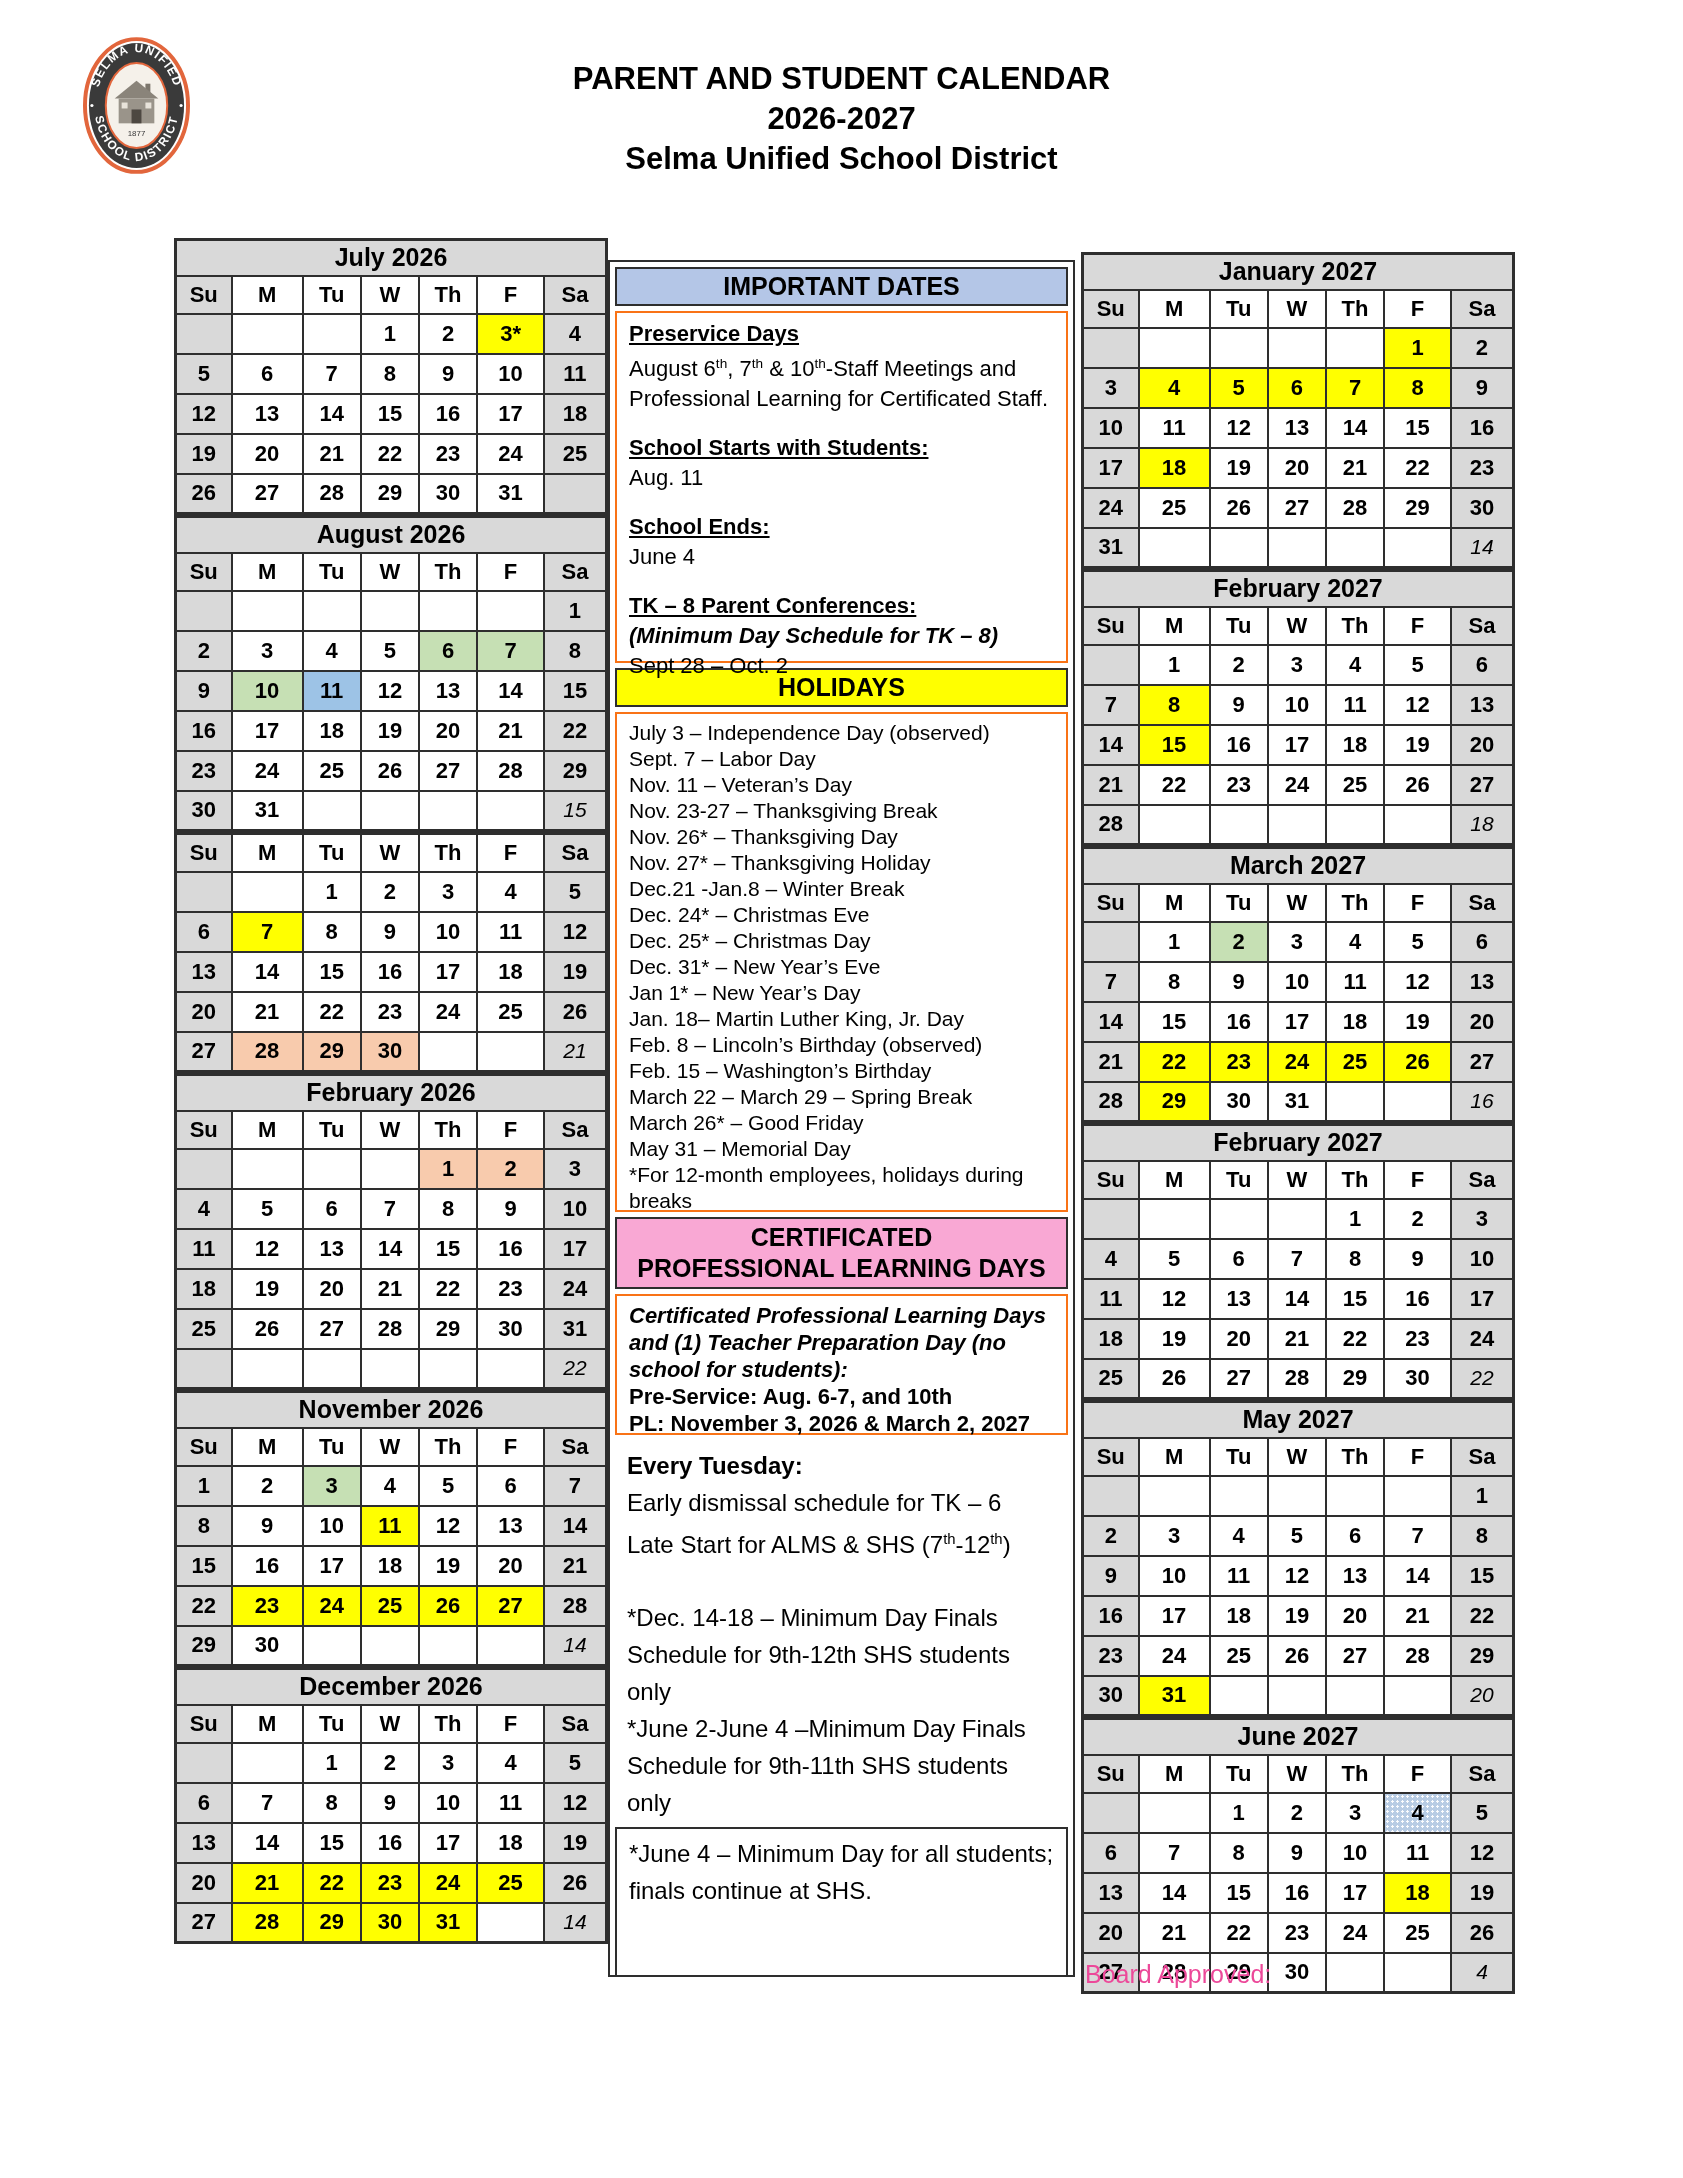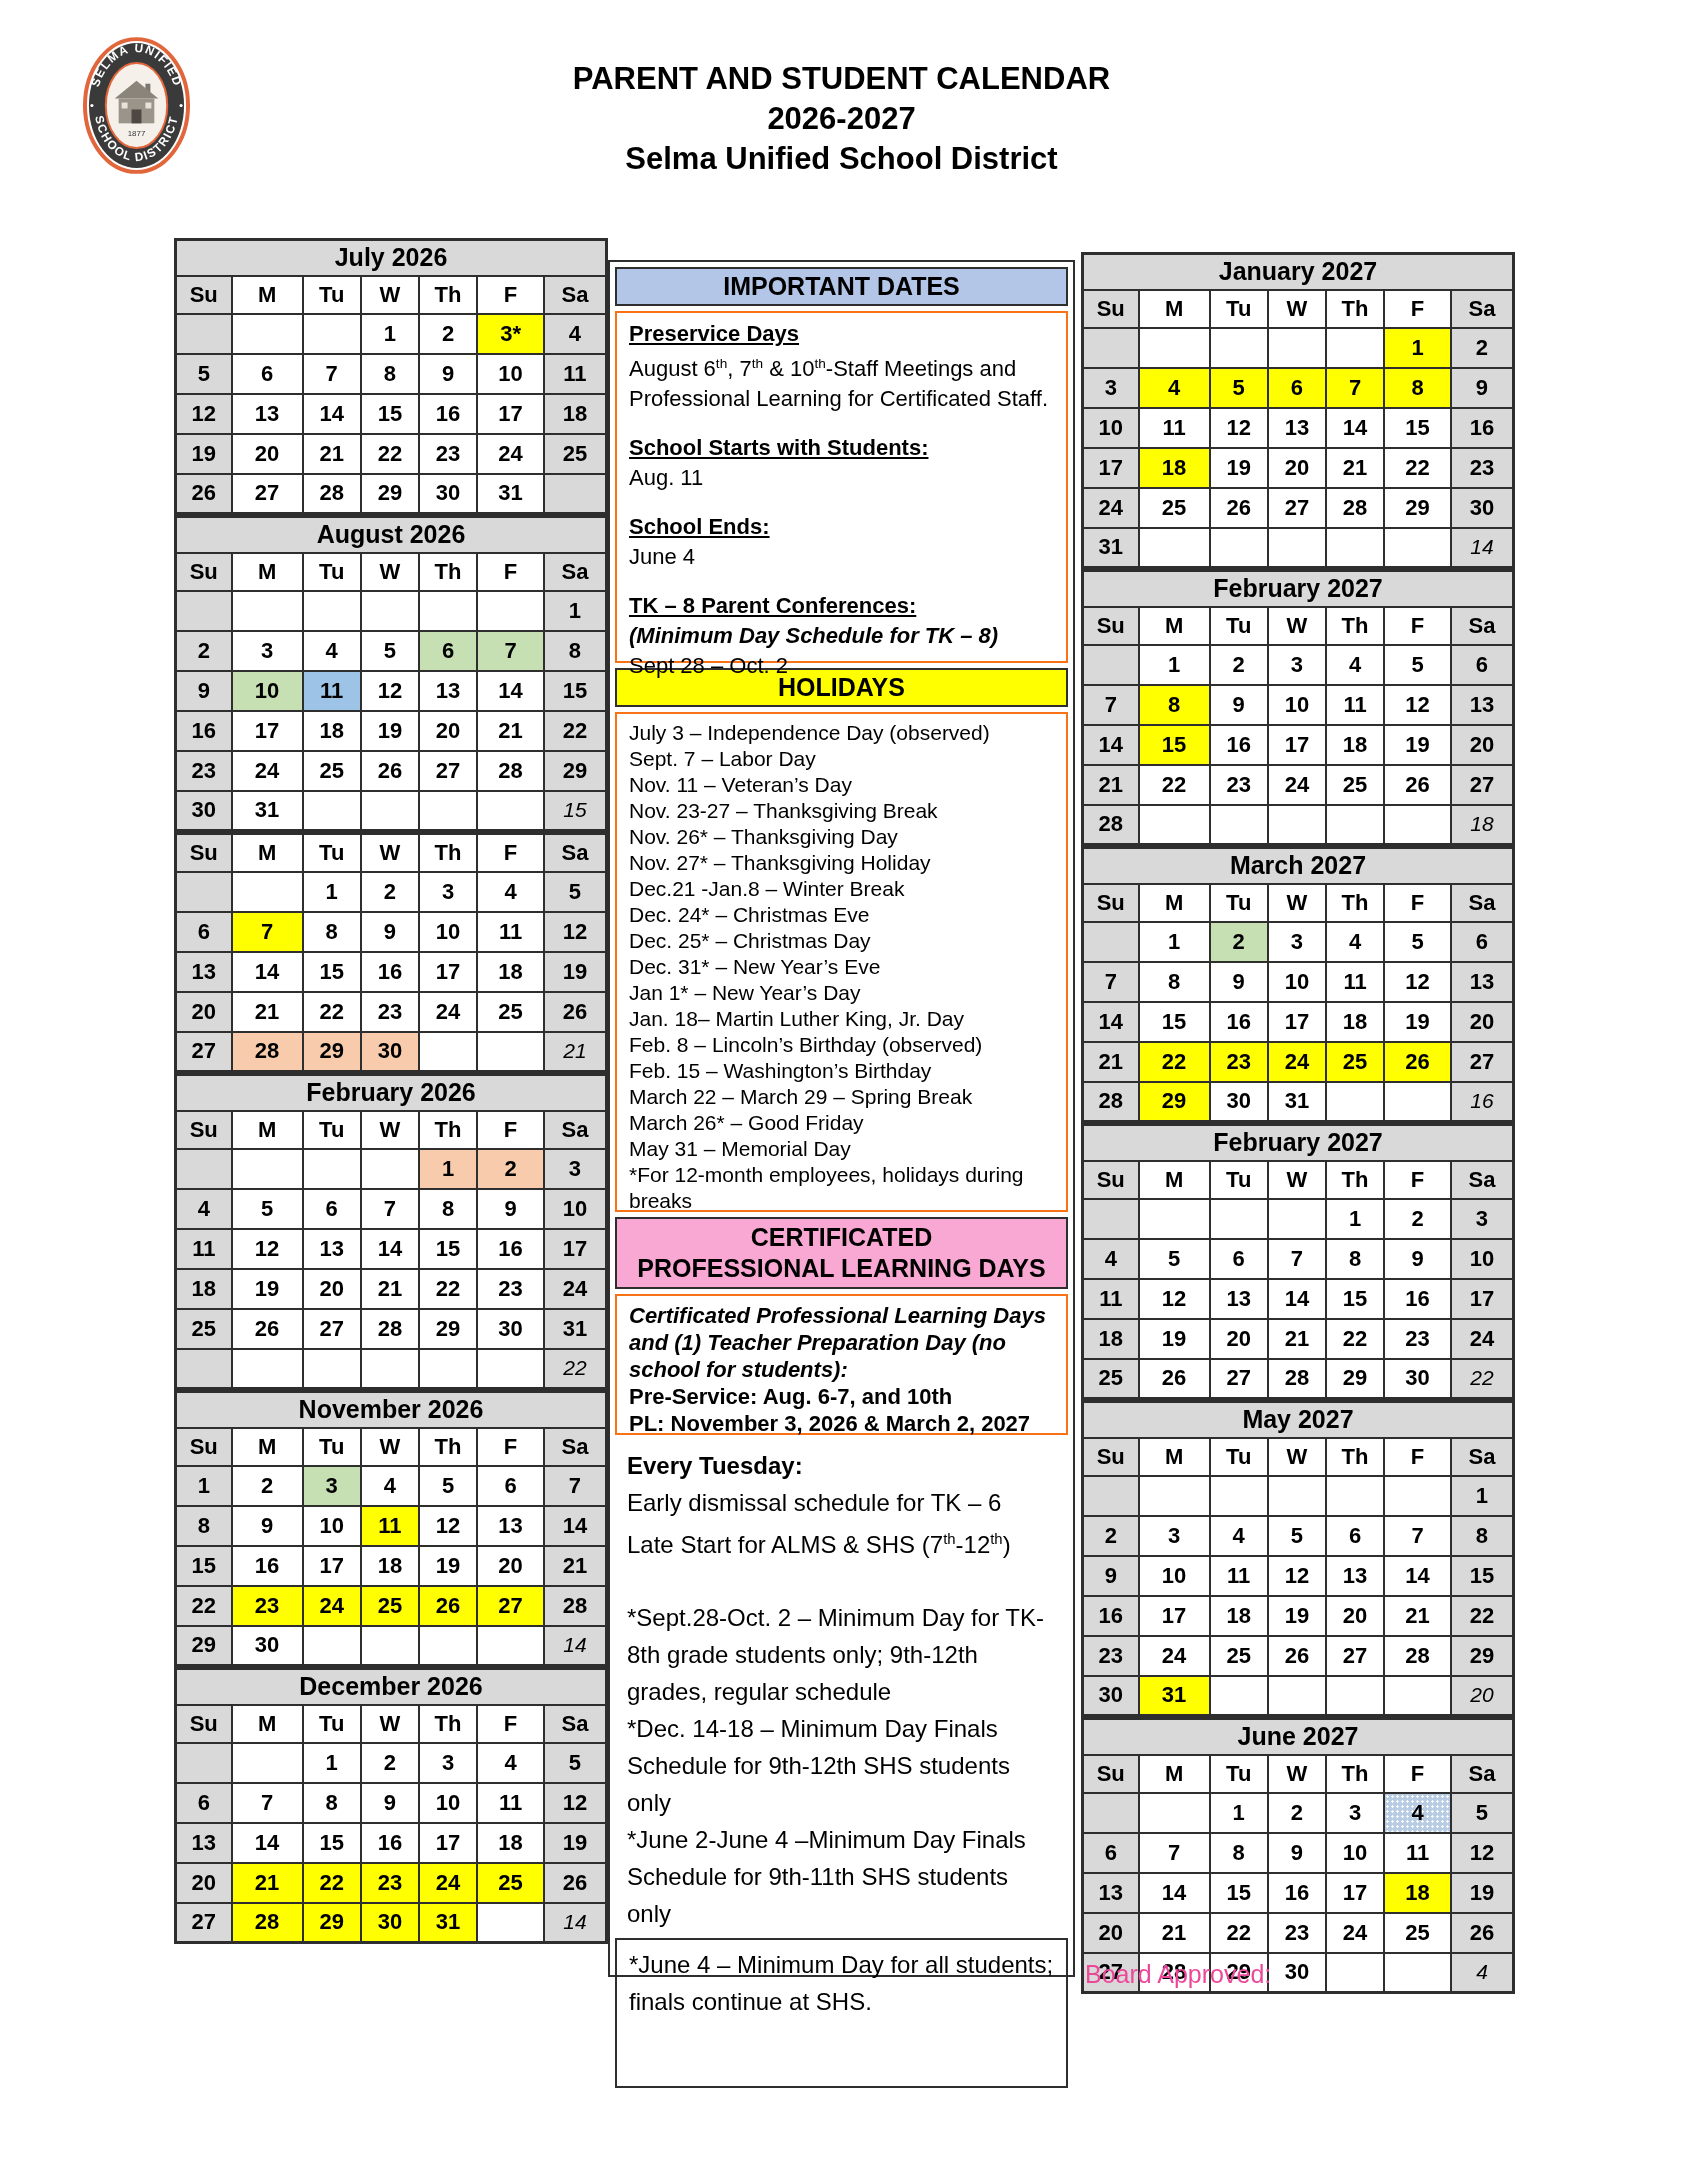--- a/index.html
+++ b/index.html
@@ -575,21 +575,20 @@
         <div class="bi">Certificated Professional Learning Days and (1) Teacher Preparation Day (no school for students):</div>
         <div class="bold">Pre-Service: Aug. 6-7, and 10th</div>
         <div class="bold">PL:  November 3, 2026 &amp; March 2, 2027</div>
       </div>
 
     <div id="notes">
         <div class="bold">Every Tuesday:</div>
         <div>Early dismissal schedule for TK – 6</div>
         <div>Late Start for ALMS &amp; SHS (7<sup>th</sup>-12<sup>th</sup>)</div>
         <div class="spacer"></div>
-        <div>*Sept.28-Oct. 2 – Minimum Day for TK-8th grade students only; 9th-12th grades, regular schedule</div>
         <div>*Dec. 14-18 – Minimum Day Finals Schedule for 9th-12th SHS students only</div>
         <div>*June 2-June 4 –Minimum Day Finals Schedule for 9th-11th SHS students only</div>
       </div>
 
     <div id="box-june4">
       <div>*June 4 – Minimum Day for all students; finals continue at SHS.</div>
     </div>
   </div>
 
   <div id="col-right" class="cal-col">

